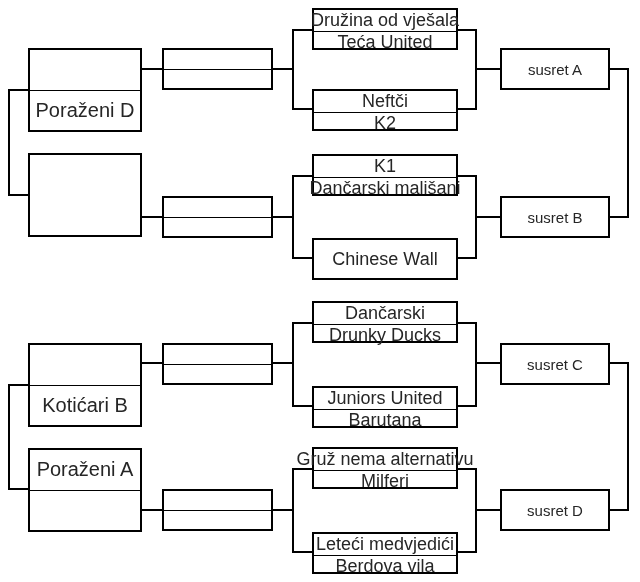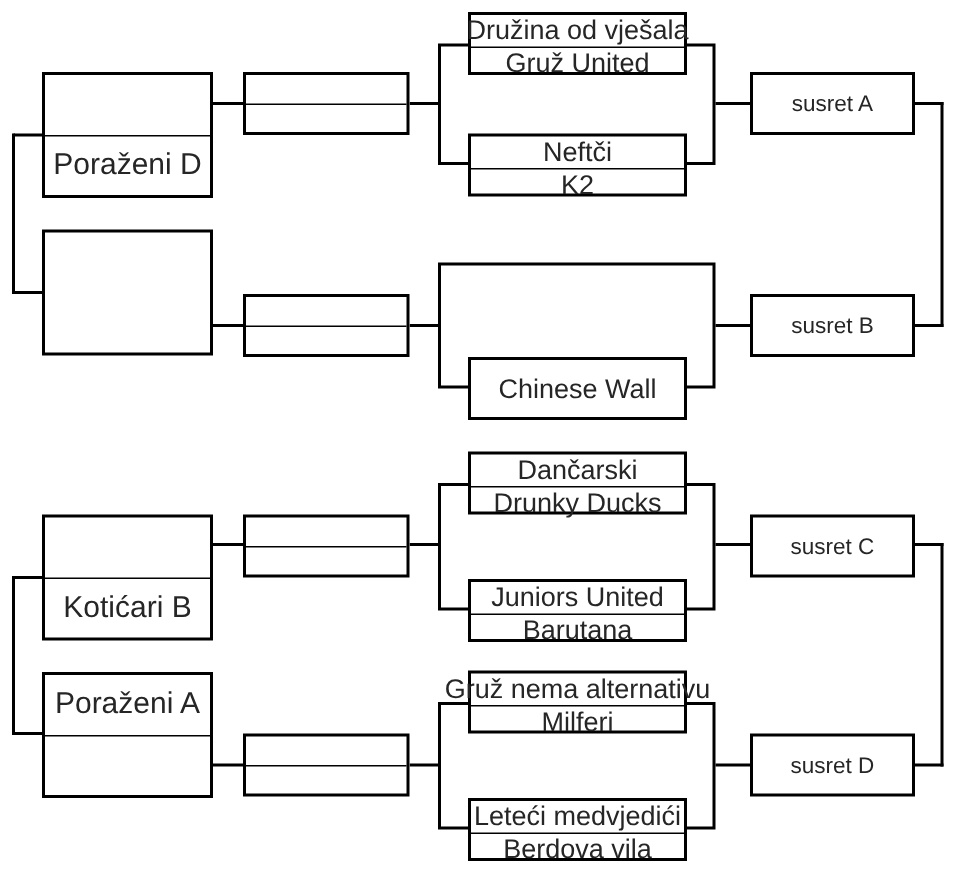--- a/index.html
+++ b/index.html
@@ -63,25 +63,29 @@
   </div>
 
   <div class="line" style="left:273px;top:68px;width:19px;height:2px"></div>
   <div class="line" style="left:273px;top:216px;width:19px;height:2px"></div>
 
   <div class="frame" style="left:292px;top:29px;height:81px"></div>
   <div class="frame" style="left:292px;top:175px;height:84px"></div>
 
   <div class="pair" style="left:312px;top:8px">
     <div class="slot">Družina od vješala</div>
-    <div class="slot">Gruž United</div>
+    <div class="slot">Teća United</div>
   </div>
   <div class="pair" style="left:312px;top:89px">
     <div class="slot">Neftči</div>
     <div class="slot">K2</div>
+  </div>
+  <div class="pair" style="left:312px;top:154px">
+    <div class="slot">K1</div>
+    <div class="slot">Dančarski mališani</div>
   </div>
   <div class="pair" style="left:312px;top:238px">
     <div class="slot">Chinese Wall</div>
   </div>
 
   <div class="line" style="left:477px;top:68px;width:23px;height:2px"></div>
   <div class="line" style="left:477px;top:216px;width:23px;height:2px"></div>
 
   <div class="matchbox" style="left:500px;top:48px">
     <span>susret A</span>

